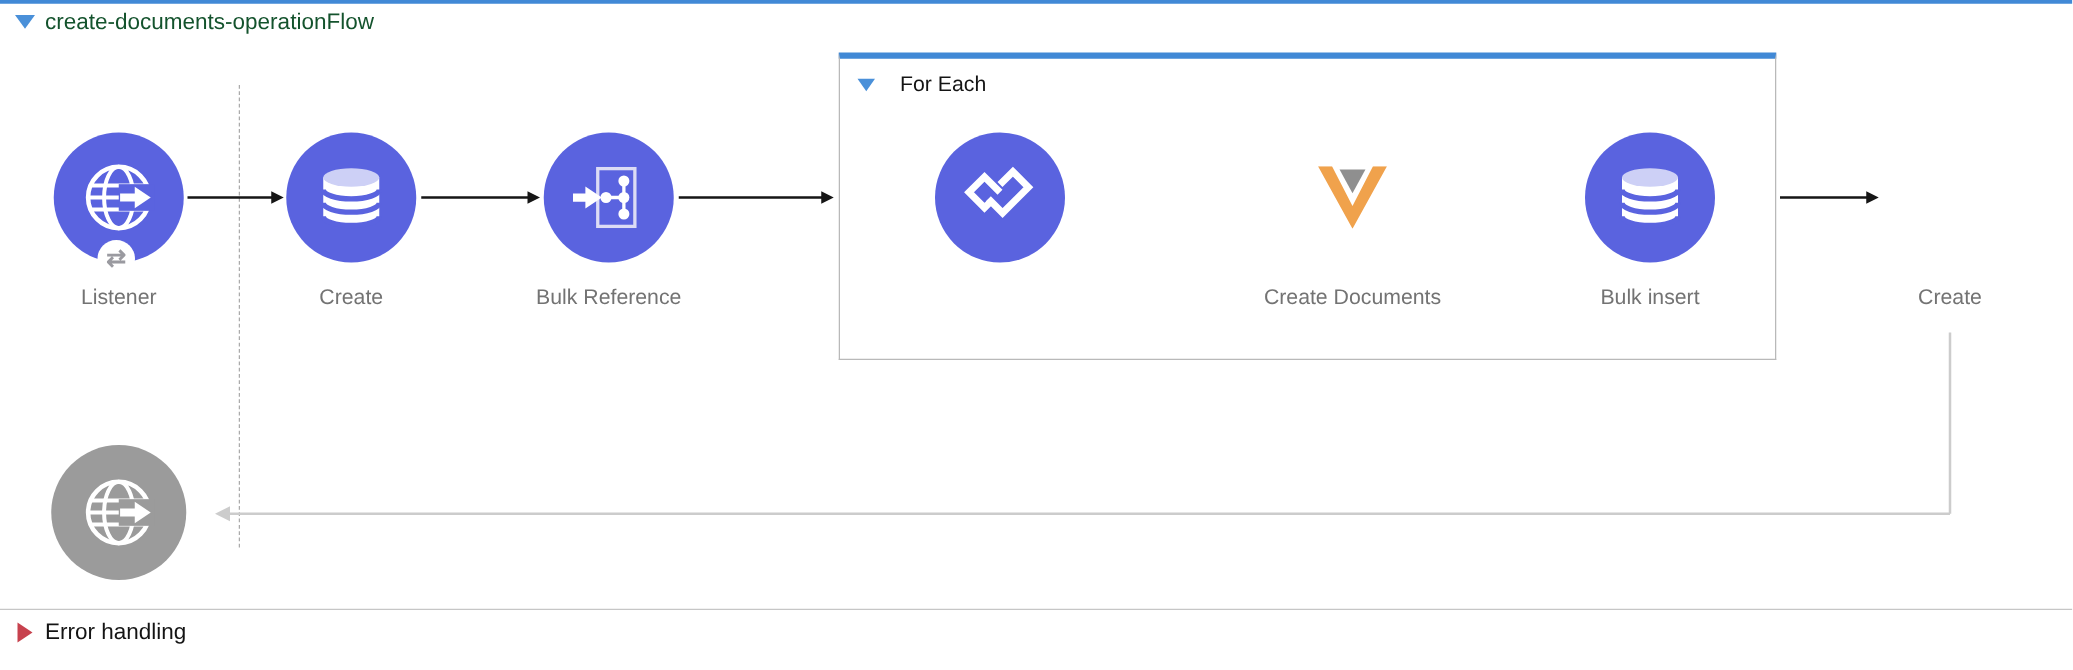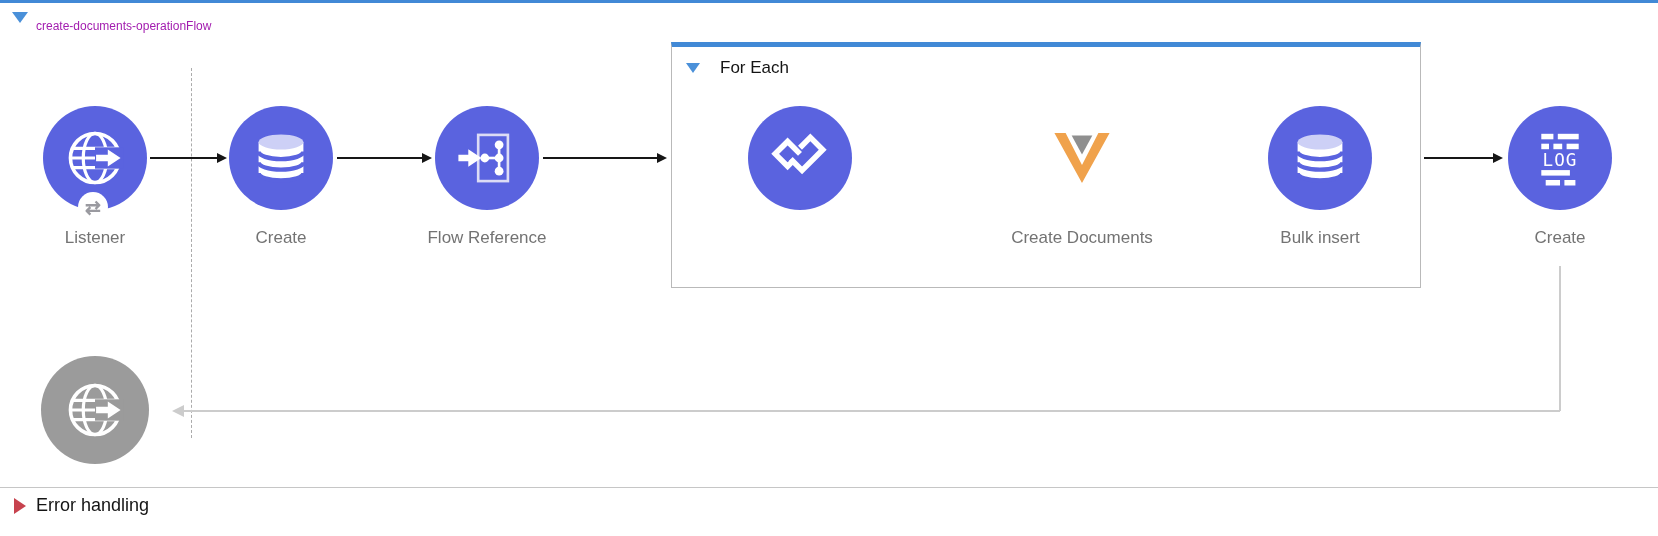--- a/index.html
+++ b/index.html
@@ -12,21 +12,21 @@
     overflow:hidden;
   }
   .abs{position:absolute;}
 
   
   .top-line{left:0;top:0;width:1658px;height:3px;background:#4189d6;}
 
   
   .tri-down{width:0;height:0;border-left:8px solid transparent;border-right:8px solid transparent;border-top:11px solid #4a90d9;}
   .tri-right{width:0;height:0;border-top:8px solid transparent;border-bottom:8px solid transparent;border-left:12px solid #c7424e;}
-  .flow-title{left:36px;top:7px;font-size:12px;color:#a21caf;margin-top:12px;}
+  .flow-title{left:36px;top:7px;font-size:18px;color:#14532d;}
 
   
   .circle{
     position:absolute;width:104px;height:104px;border-radius:50%;
     background:#5a63df;display:flex;align-items:center;justify-content:center;
   }
   .circle.gray{background:#9b9b9b;}
   .badge{
     position:absolute;width:30px;height:30px;border-radius:50%;background:#ffffff;
     display:flex;align-items:center;justify-content:center;
@@ -123,21 +123,21 @@
       <rect x="-8" y="-21" width="27" height="42" fill="none" stroke="#dcdcf5" stroke-width="2.4"></rect>
       <line x1="-1" y1="0" x2="11" y2="0" stroke="#ffffff" stroke-width="2.4"></line>
       <line x1="11" y1="-12" x2="11" y2="12" stroke="#ffffff" stroke-width="2.4"></line>
       <circle cx="-2" cy="0" r="4" fill="#ffffff"></circle>
       <circle cx="11" cy="-12" r="4" fill="#ffffff"></circle>
       <circle cx="11" cy="0" r="4" fill="#ffffff"></circle>
       <circle cx="11" cy="12" r="4" fill="#ffffff"></circle>
       <path d="M -26 -3 L -17 -3 L -17 -8 L -5 0 L -17 8 L -17 3 L -26 3 Z" fill="#ffffff"></path>
     </svg>
   </div>
-  <div class="node-label" style="left:402px;top:225px;width:170px;">Flow Reference</div>
+  <div class="node-label" style="left:402px;top:225px;width:170px;">Bulk Reference</div>
 
   <div class="circle" style="left:748px;top:106px;">
     <svg width="62" height="62" viewBox="-30 -30 60 60">
       <path d="M 0 -4 L -12 -16 L -24 -4 L -12 8 L -7 3" fill="none" stroke="#ffffff" stroke-width="5.4" stroke-linejoin="miter"></path>
       <path d="M -9 1 L 2 12 L 22 -8 L 10 -20 L 0 -10" fill="none" stroke="#ffffff" stroke-width="5.4" stroke-linejoin="miter"></path>
     </svg>
   </div>
 
   <div class="abs" style="left:1054px;top:133px;">
     <svg width="56" height="50" viewBox="0 0 64 58">
@@ -151,33 +151,20 @@
     <svg width="64" height="64" viewBox="-30 -30 60 60">
       <path d="M -21 -15 L -21 15 A 21 7 0 0 0 21 15 L 21 -15 Z" fill="#ffffff"></path>
       <ellipse cx="0" cy="-15" rx="21" ry="7" fill="#cdd0f6"></ellipse>
       <path d="M -21 -6 A 21 7 0 0 0 21 -6" fill="none" stroke="#5a63df" stroke-width="4"></path>
       <path d="M -21 4 A 21 7 0 0 0 21 4" fill="none" stroke="#5a63df" stroke-width="4"></path>
       <path d="M -21 14 A 21 7 0 0 0 21 14" fill="none" stroke="#5a63df" stroke-width="4"></path>
     </svg>
   </div>
   <div class="node-label" style="left:1235px;top:225px;width:170px;">Bulk insert</div>
 
-  <div class="circle" style="left:1508px;top:106px;">
-    <svg width="66" height="66" viewBox="-30 -30 60 60">
-      <rect x="-17" y="-22" width="11" height="5" fill="#ffffff"></rect>
-      <rect x="-2" y="-22" width="19" height="5" fill="#ffffff"></rect>
-      <rect x="-17" y="-13" width="7" height="5" fill="#ffffff"></rect>
-      <rect x="-6" y="-13" width="8" height="5" fill="#ffffff"></rect>
-      <rect x="6" y="-13" width="11" height="5" fill="#ffffff"></rect>
-      <text x="0" y="7" text-anchor="middle" font-family="DejaVu Sans Mono, monospace" font-size="16" fill="#ffffff" letter-spacing="1">LOG</text>
-      <rect x="-17" y="11" width="26" height="5" fill="#ffffff"></rect>
-      <rect x="-13" y="20" width="13" height="5" fill="#ffffff"></rect>
-      <rect x="4" y="20" width="10" height="5" fill="#ffffff"></rect>
-    </svg>
-  </div>
   <div class="node-label" style="left:1475px;top:225px;width:170px;">Create</div>
 
   <div class="circle gray" style="left:41px;top:356px;width:108px;height:108px;">
     <svg width="64" height="64" viewBox="-30 -30 60 60">
       <circle cx="0" cy="0" r="23" fill="none" stroke="#ffffff" stroke-width="3.4"></circle>
       <ellipse cx="0" cy="0" rx="11" ry="23" fill="none" stroke="#ffffff" stroke-width="3"></ellipse>
       <line x1="-21" y1="-9" x2="21" y2="-9" stroke="#ffffff" stroke-width="3"></line>
       <line x1="-23" y1="0" x2="23" y2="0" stroke="#ffffff" stroke-width="3"></line>
       <line x1="-21" y1="9" x2="21" y2="9" stroke="#ffffff" stroke-width="3"></line>
       <rect x="0" y="-10" width="27" height="20" fill="#9b9b9b"></rect>

